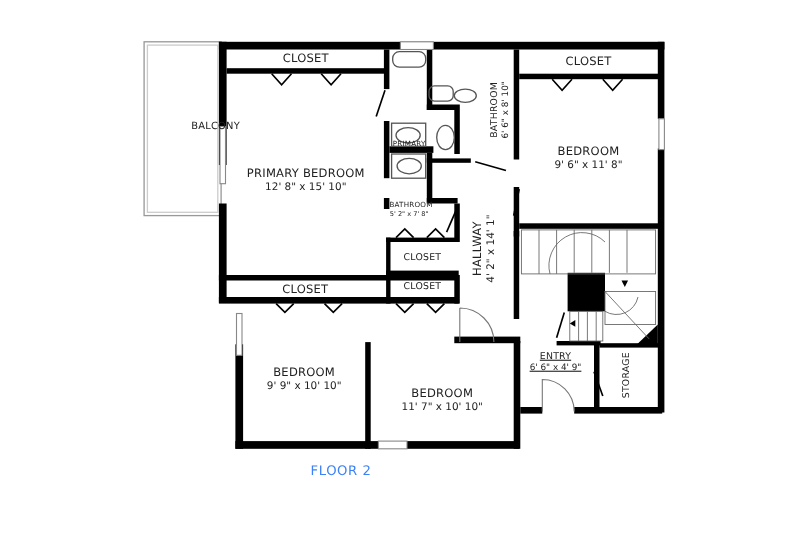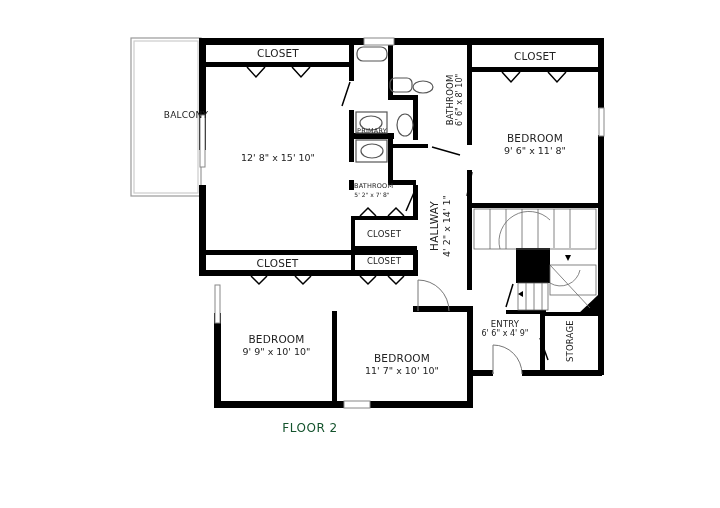--- a/index.html
+++ b/index.html
@@ -6,21 +6,21 @@
   body { width:720px; height:508px; position:relative; overflow:hidden; font-family:"DejaVu Sans", sans-serif; }
   #plan { position:absolute; left:0; top:0; width:720px; height:508px; }
   .lbl { position:absolute; color:#222; text-align:center; white-space:nowrap; line-height:1.2; }
   .rn { font-size:10.5px; letter-spacing:0.2px; }
   .rd { font-size:9.5px; }
   .sm .rn { font-size:8.5px; }
   .sm .rd { font-size:8px; }
   .xs .rn { font-size:6.5px;margin-top:47px; }
   .xs .rd { font-size:6px; }
   .rot { transform:rotate(-90deg); transform-origin:center center; }
-  .floor { position:absolute; left:0; width:620px; top:421px; text-align:center; font-size:12px; color:#14532d; letter-spacing:0.5px; }
+  .floor { position:absolute; left:0; width:620px; top:421px; text-align:center; font-size:12px; color:#3b82f6; letter-spacing:0.5px; }
 </style>
 </head>
 <body>
 
 <svg id="plan" viewBox="0 0 720 508" xmlns="http://www.w3.org/2000/svg">
 
   <g fill="none" stroke="#999" stroke-width="1.2">
     <rect x="131" y="38" width="70" height="158"></rect>
     <rect x="134" y="41" width="64" height="152" stroke="#ccc"></rect>
   </g>
@@ -151,29 +151,30 @@
     <rect x="550" y="265" width="46" height="30"></rect>
     <path d="M550,283 A20,20 0 0 0 580,270"></path>
     <line x1="550" y1="265" x2="590" y2="308"></line>
   </g>
   <g fill="#000">
     <polygon points="565,255 571,255 568,261"></polygon>
     <polygon points="523,297 523,291 518,294"></polygon>
   </g>
 </svg>
 
-<div class="lbl" style="left:135px;top:110px;width:70px;padding-left:16px;">
+<div class="lbl" style="left:145px;top:110px;width:70px;padding-left:16px;">
   <div class="rn" style="font-size:9px;">BALCONY</div>
 </div>
 
 <div class="lbl" style="left:206px;top:47px;width:144px;">
   <div class="rn">CLOSET</div>
 </div>
 
 <div class="lbl" style="left:206px;top:152px;width:144px;">
+  <div class="rn">PRIMARY BEDROOM</div>
   <div class="rd">12' 8" x 15' 10"</div>
 </div>
 
 <div class="lbl xs" style="left:354px;top:81px;width:36px;">
   <div class="rn">PRIMARY</div>
   <div class="rn">BATHROOM</div>
   <div class="rd">5' 2" x 7' 8"</div>
 </div>
 
 <div class="lbl sm rot" style="left:415px;top:90px;width:80px;">
@@ -210,21 +211,21 @@
 <div class="lbl" style="left:221px;top:333px;width:111px;">
   <div class="rn">BEDROOM</div>
   <div class="rd">9' 9" x 10' 10"</div>
 </div>
 
 <div class="lbl" style="left:337px;top:352px;width:130px;">
   <div class="rn">BEDROOM</div>
   <div class="rd">11' 7" x 10' 10"</div>
 </div>
 
-<div class="lbl sm" style="left:473px;top:319px;width:64px;">
+<div class="lbl sm" style="left:473px;top:319px;width:64px;text-decoration:underline;">
   <div class="rn">ENTRY</div>
   <div class="rd">6' 6" x 4' 9"</div>
 </div>
 
 <div class="lbl sm rot" style="left:540px;top:336px;width:60px;">
   <div class="rn">STORAGE</div>
 </div>
 
 <div class="floor">FLOOR 2</div>
 

